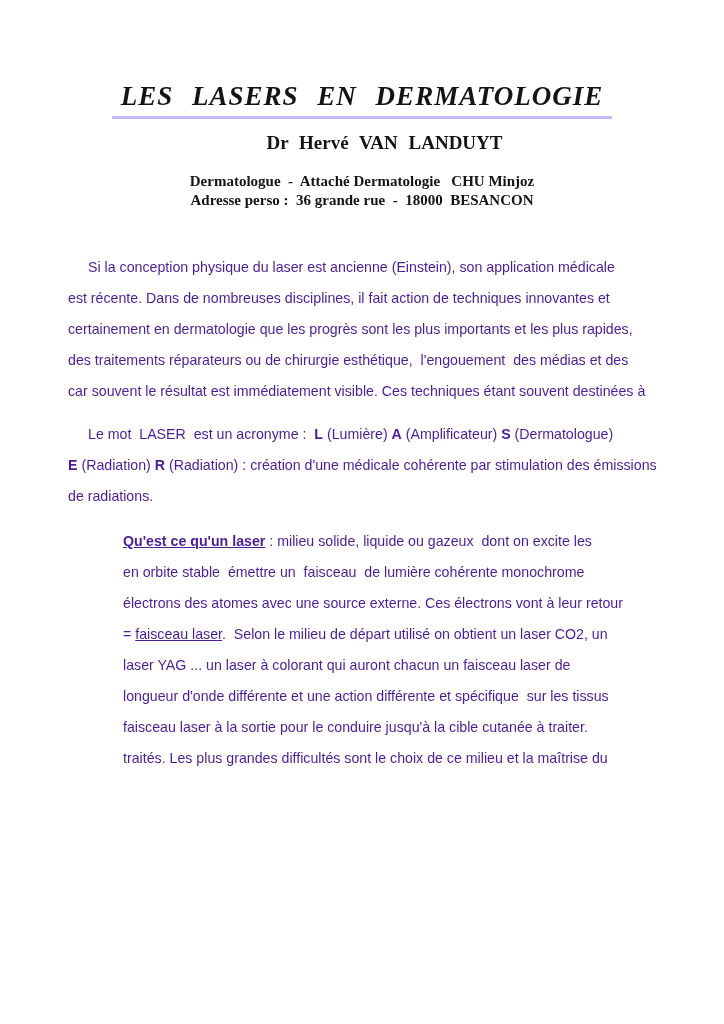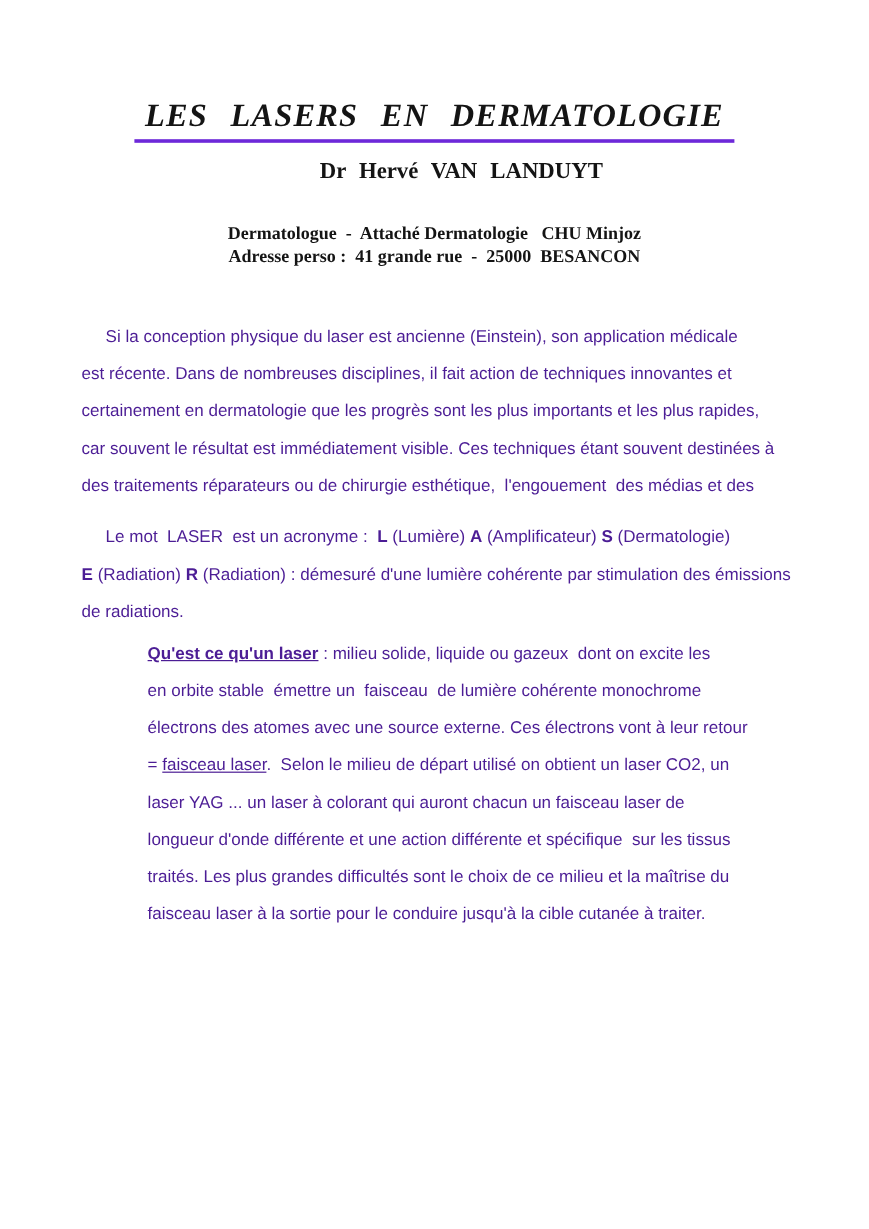--- a/index.html
+++ b/index.html
@@ -23,95 +23,95 @@
   .doc-title {
     display: inline-block;
     margin: 0;
     font-family: "Liberation Serif", serif;
     font-weight: bold;
     font-style: italic;
     font-size: 27px;
     letter-spacing: 1px;
     word-spacing: 11px;
     color: #141414;
-    border-bottom: 3px solid #6d28d9;
+    border-bottom: 3px solid #c4b5fd;
     padding: 0 9px 4px 9px;
     line-height: 1.1;
     white-space: pre;
   }
   .author {
     margin-top: 13px;
     font-family: "Liberation Serif", serif;
     font-weight: bold;
     font-size: 19px;
     word-spacing: 6px;
     color: #141414;
     white-space: pre;
     padding-left: 45px;
   }
   .affiliation {
-    margin-top: 32px;
+    margin-top: 18px;
     font-family: "Liberation Serif", serif;
     font-weight: bold;
     font-size: 15px;
     line-height: 19px;
     color: #141414;
   }
   .affiliation .line { white-space: pre; }
   .body-text {
     padding-left: 68px;
     padding-right: 20px;
     margin-top: 42px;
     font-size: 14.2px;
     color: #4c1d95;
   }
   .para .line {
     white-space: pre;
     line-height: 31px;
     height: 31px;
   }
   .para-acronym { margin-top: 12px; }
-  .para-definition { margin-top: 4px; margin-left: 55px; }
+  .para-definition { margin-top: 14px; margin-left: 55px; }
   .indented .line:first-child { padding-left: 20px; }
   .b { font-weight: bold; }
   .u { text-decoration: underline; }
   .bu { font-weight: bold; text-decoration: underline; }
 </style>
 </head>
 <body>
 
 <div class="page">
 
   <div class="header">
     <h1 class="doc-title">LES LASERS EN DERMATOLOGIE</h1>
     <div class="author">Dr Hervé VAN LANDUYT</div>
     <div class="affiliation">
       <div class="line">Dermatologue  -  Attaché Dermatologie   CHU Minjoz</div>
-      <div class="line">Adresse perso :  41 grande rue  -  25000  BESANCON</div>
+      <div class="line">Adresse perso :  36 grande rue  -  18000  BESANCON</div>
     </div>
   </div>
 
   <div class="body-text">
     <div class="para para-intro indented">
         <div class="line"><span>Si la conception physique du laser est ancienne (Einstein), son application médicale</span></div>
         <div class="line"><span>est récente. Dans de nombreuses disciplines, il fait action de techniques innovantes et</span></div>
         <div class="line"><span>certainement en dermatologie que les progrès sont les plus importants et les plus rapides,</span></div>
+        <div class="line"><span>des traitements réparateurs ou de chirurgie esthétique,  l'engouement  des médias et des</span></div>
         <div class="line"><span>car souvent le résultat est immédiatement visible. Ces techniques étant souvent destinées à</span></div>
-        <div class="line"><span>des traitements réparateurs ou de chirurgie esthétique,  l'engouement  des médias et des</span></div>
       </div>
     <div class="para para-acronym indented">
-        <div class="line"><span>Le mot  LASER  est un acronyme :  </span><span class="b">L</span><span> (Lumière) </span><span class="b">A</span><span> (Amplificateur) </span><span class="b">S</span><span> (Dermatologie)</span></div>
-        <div class="line"><span class="b">E</span><span> (Radiation) </span><span class="b">R</span><span> (Radiation) : démesuré d'une lumière cohérente par stimulation des émissions</span></div>
+        <div class="line"><span>Le mot  LASER  est un acronyme :  </span><span class="b">L</span><span> (Lumière) </span><span class="b">A</span><span> (Amplificateur) </span><span class="b">S</span><span> (Dermatologue)</span></div>
+        <div class="line"><span class="b">E</span><span> (Radiation) </span><span class="b">R</span><span> (Radiation) : création d'une médicale cohérente par stimulation des émissions</span></div>
         <div class="line"><span>de radiations.</span></div>
       </div>
     <div class="para para-definition">
         <div class="line"><span class="bu">Qu'est ce qu'un laser</span><span> : milieu solide, liquide ou gazeux  dont on excite les</span></div>
         <div class="line"><span>en orbite stable  émettre un  faisceau  de lumière cohérente monochrome</span></div>
         <div class="line"><span>électrons des atomes avec une source externe. Ces électrons vont à leur retour</span></div>
         <div class="line"><span>= </span><span class="u">faisceau laser</span><span>.  Selon le milieu de départ utilisé on obtient un laser CO2, un</span></div>
         <div class="line"><span>laser YAG ... un laser à colorant qui auront chacun un faisceau laser de</span></div>
         <div class="line"><span>longueur d'onde différente et une action différente et spécifique  sur les tissus</span></div>
+        <div class="line"><span>faisceau laser à la sortie pour le conduire jusqu'à la cible cutanée à traiter.</span></div>
         <div class="line"><span>traités. Les plus grandes difficultés sont le choix de ce milieu et la maîtrise du</span></div>
-        <div class="line"><span>faisceau laser à la sortie pour le conduire jusqu'à la cible cutanée à traiter.</span></div>
       </div>
   </div>
 
 </div>
 
 </body></html>

